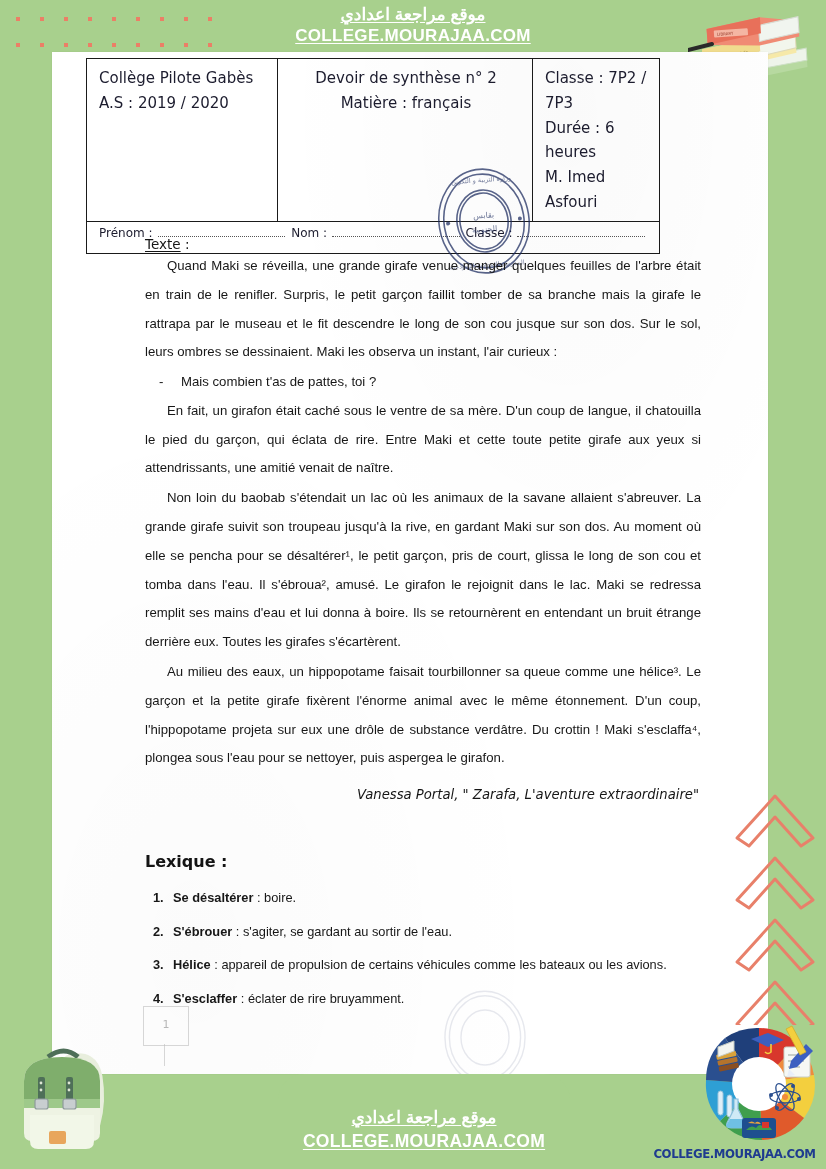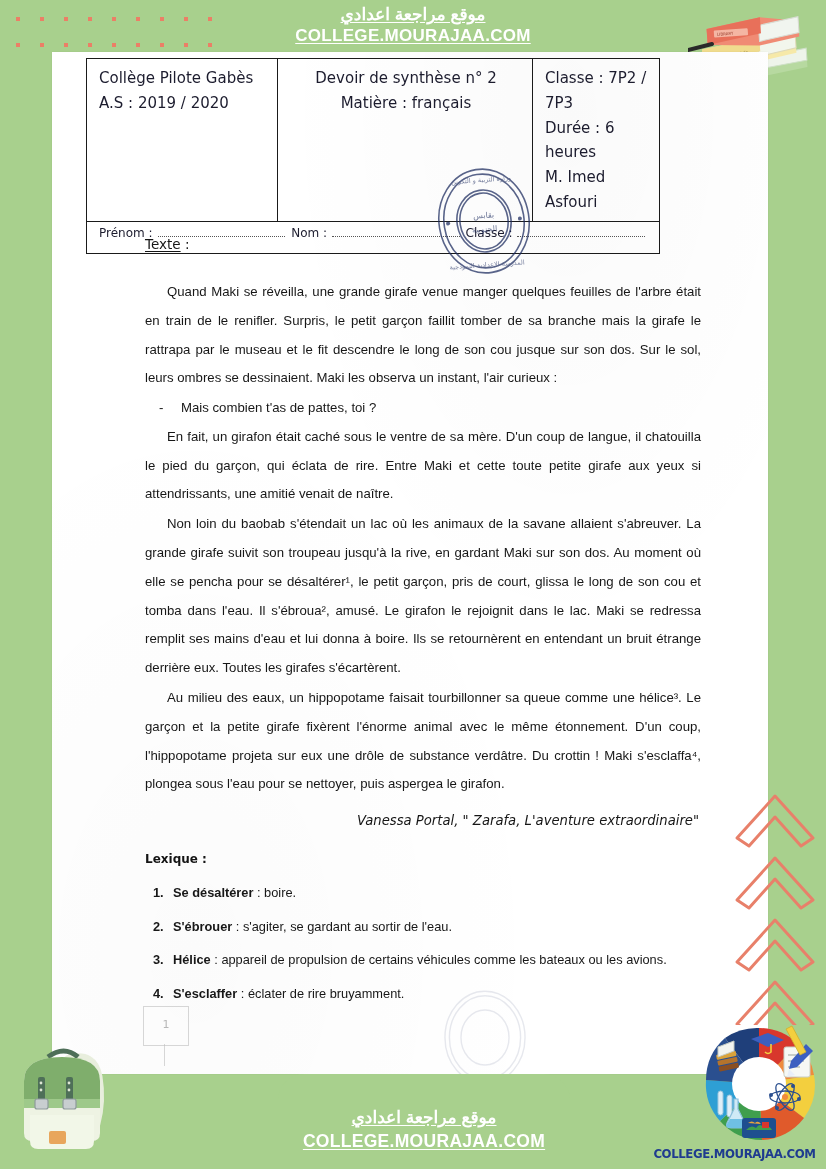--- a/index.html
+++ b/index.html
@@ -159,21 +159,20 @@
   .doc-body {
     position: absolute;
     left: 145px;
     top: 236px;
     width: 556px;
   }
   .texte-label {
     font-family: "DejaVu Sans", sans-serif;
     font-size: 13.5px;
     color: #161616;
-    margin-bottom: 26px;
   }
   .texte-label u { text-underline-offset: 2px; }
 
   .para {
     font-family: "Liberation Sans", sans-serif;
     font-size: 13.2px;
     color: #171717;
     text-align: justify;
     line-height: 2.18;
     text-indent: 22px;
@@ -204,21 +203,21 @@
 
   
   .lexique {
     position: absolute;
     left: 145px;
     top: 852px;
     width: 556px;
   }
   .lexique-title {
     font-family: "DejaVu Sans", sans-serif;
-    font-size: 12px;
+    font-size: 16px;
     font-weight: bold;
     color: #141414;
     margin-bottom: 18px;
   }
   .lex-item {
     display: flex;
     font-family: "Liberation Sans", sans-serif;
     font-size: 12.8px;
     color: #171717;
     line-height: 1.45;

